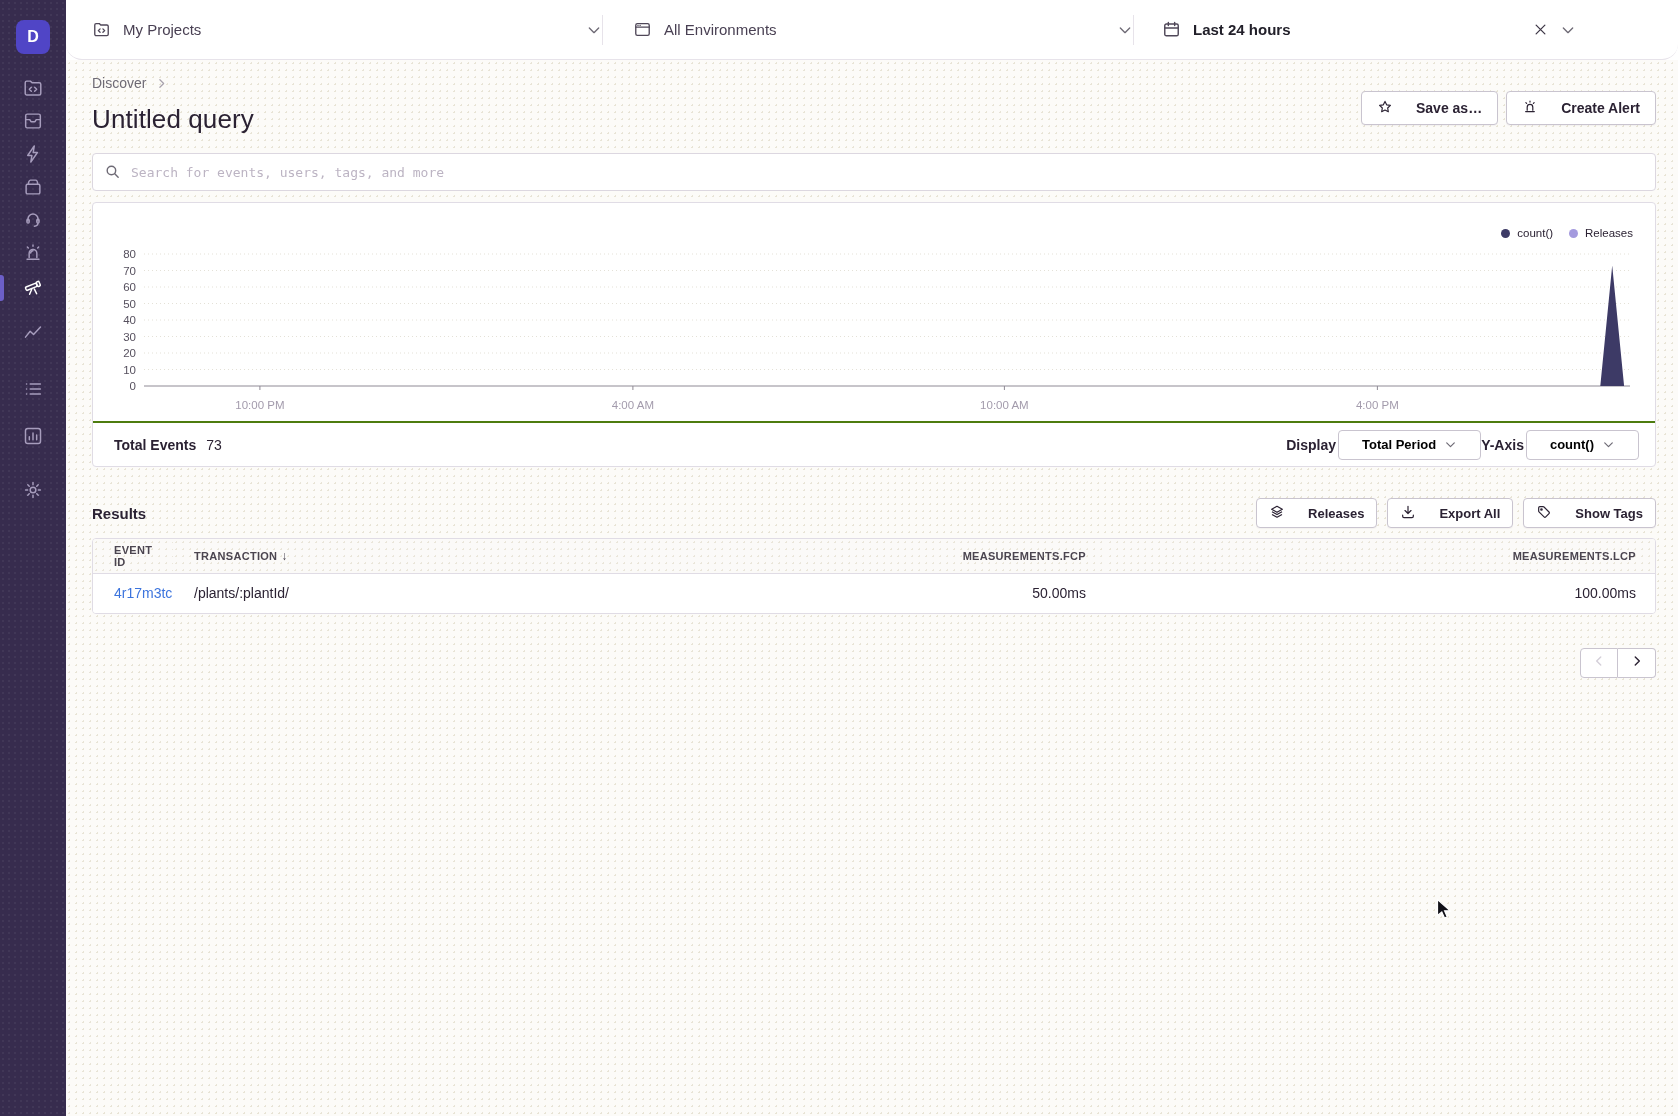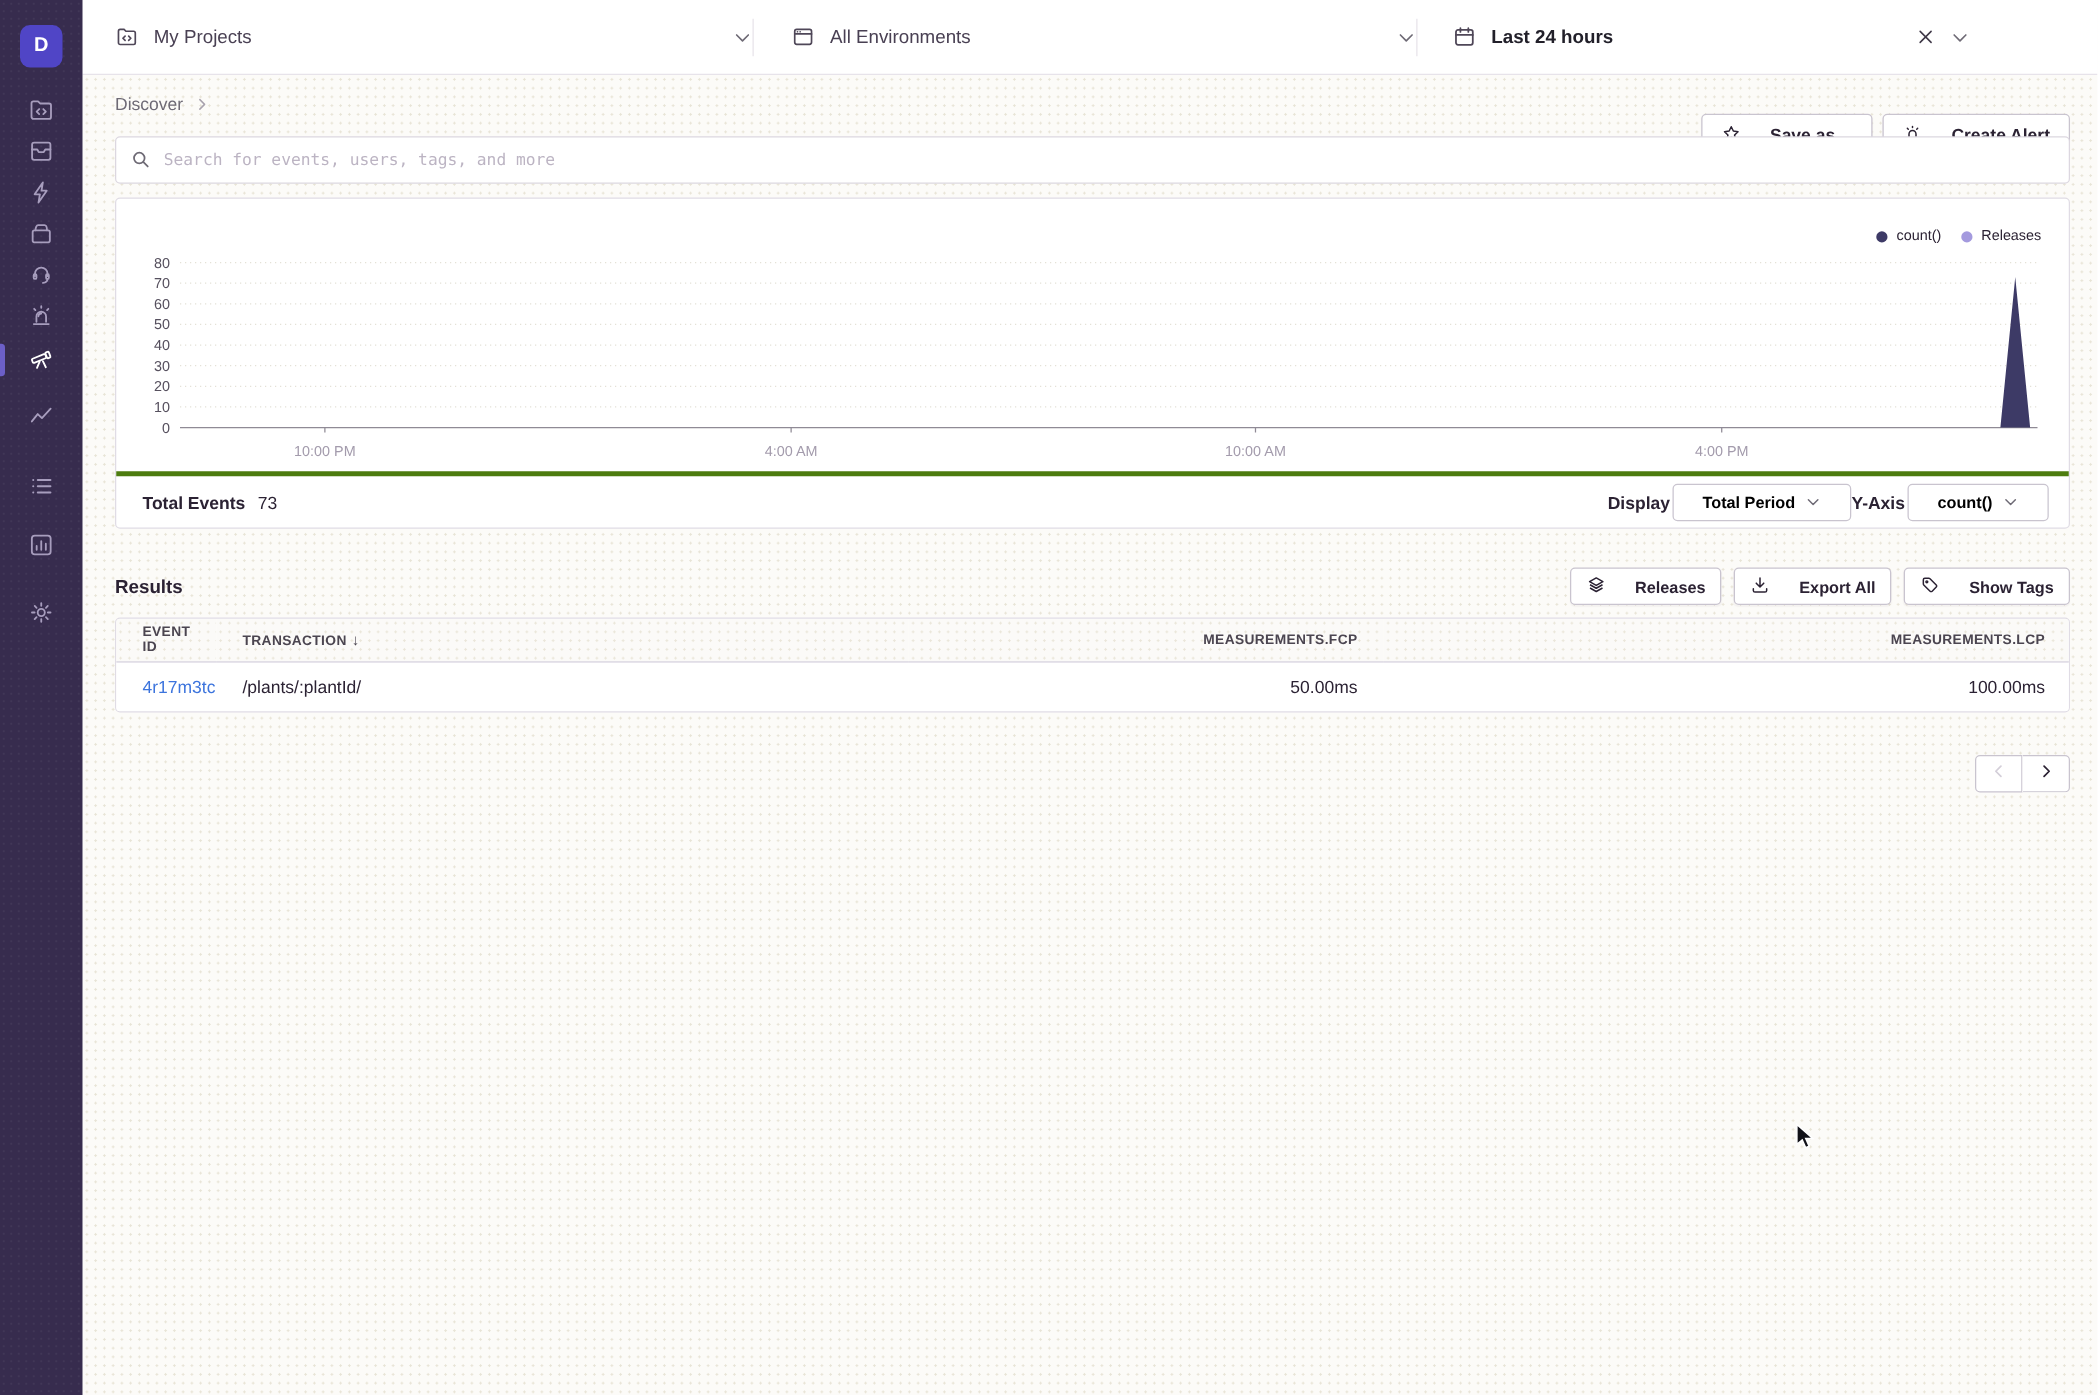--- a/index.html
+++ b/index.html
@@ -19,21 +19,21 @@
   .nav-item { position:relative; width:100%; height:24px; margin-bottom:9px;
     display:flex; align-items:center; justify-content:center; color:#a79dbd; cursor:pointer; }
   .nav-item svg { width:22px; height:22px; }
   .nav-item.active { color:#fff; }
   .nav-item.active::before { content:""; position:absolute; left:0; top:-1px; width:4px; height:26px;
     border-radius:0 3px 3px 0; background:#6c5fc7; }
   .gap-a { margin-top:13px; } .gap-b { margin-top:24px; } .gap-c { margin-top:14px; } .gap-d { margin-top:21px; }
 
   
   .topbar { position:absolute; left:66px; right:0; top:0; height:60px; background:#fff;
-    border-bottom:1px solid #e7e3ea; display:flex; align-items:stretch; z-index:4; }
+    border-bottom:1px solid #e7e3ea; display:flex; align-items:stretch; z-index:4;border-radius:16px; }
   .tb-section { display:flex; align-items:center; cursor:pointer; }
   .tb-proj { width:536px; padding-left:26px; }
   .tb-env  { width:530px; padding-left:30px; }
   .tb-date { flex:1; padding-left:28px; }
   .tb-icon { width:19px; height:19px; color:#4f4758; flex:0 0 auto; }
   .tb-label { margin-left:12px; font-size:15px; color:#494053; }
   .tb-date .tb-label { font-weight:700; color:#22202a; }
   .tb-spacer { flex:1; }
   .chev { width:16px; height:16px; color:#6e6a75; }
   .tb-proj .chev { margin-right:0; }
@@ -70,21 +70,21 @@
   .panel { background:#fff; border:1px solid #e0dce5; border-radius:4px; }
   .chart-panel { margin-top:11px; position:relative; height:265px; }
   .legend { position:absolute; top:24px; right:22px; display:flex; gap:16px; align-items:center; z-index:2; }
   .legend-item { display:flex; align-items:center; gap:7px; font-size:11.5px; color:#2b2233; cursor:pointer; }
   .legend-dot { width:9px; height:9px; border-radius:50%; }
   .chart-svg-wrap { position:absolute; left:21px; right:21px; top:28px; height:192px; }
   .grid { stroke:#e4e1d7; stroke-width:1; stroke-dasharray:1 3; }
   .axis { stroke:#8f8a95; stroke-width:1; }
   .ytick { fill:#56505e; font-size:11.5px; font-family:inherit; }
   .xtick { fill:#a39bac; font-size:11.5px; font-family:inherit; }
-  .chart-footer { position:absolute; left:0; right:0; bottom:0; height:45px; border-top:4px solid #4d7c0f;
+  .chart-footer { position:absolute; left:0; right:0; bottom:0; height:45px; border-top:2px solid #4d7c0f;
     display:flex; align-items:center; padding:0 16px 0 21px; }
   .tot-label { font-weight:700; font-size:14px; }
   .tot-value { margin-left:10px; font-size:14px; }
   .cf-right { margin-left:auto; display:flex; align-items:center; }
   .cf-label { font-weight:700; font-size:14px; color:#2b2233; margin-right:2px; }
   .select-btn { display:inline-flex; align-items:center; gap:8px; border:1px solid #c9c4cf; border-radius:4px;
     background:#fff; height:30px; padding:0 23px; font-size:13px; font-weight:700; cursor:pointer; }
   .select-btn .chev { width:13px; height:13px; }
 
   
@@ -239,20 +239,21 @@
 
   <main class="main">
 
     <div class="page-head">
       <div class="breadcrumb">
         <span>Discover</span>
         <span class="bc-chev"><svg viewBox="0 0 24 24" fill="none" stroke="currentColor" stroke-width="2.2" stroke-linecap="round" stroke-linejoin="round" width="13" height="13">
               <path d="M9 5l7 7-7 7"></path>
             </svg></span>
       </div>
+      <h1 class="page-title">Untitled query</h1>
       <div class="head-buttons">
         <button class="btn">
           <span><svg viewBox="0 0 24 24" fill="none" stroke="currentColor" stroke-width="1.8" stroke-linejoin="round" width="16" height="16">
                 <path d="M12 3.6l2.5 5.1 5.6.8-4.1 4 1 5.6-5-2.6-5 2.6 1-5.6-4.1-4 5.6-.8z"></path>
               </svg></span>
           <span>Save as…</span>
         </button>
         <button class="btn">
           <span><svg viewBox="0 0 24 24" fill="none" stroke="currentColor" stroke-width="1.8" stroke-linecap="round" stroke-linejoin="round" width="16" height="16">
                 <path d="M7.8 16.8v-4.5a4.2 4.2 0 0 1 8.4 0v4.5"></path>

